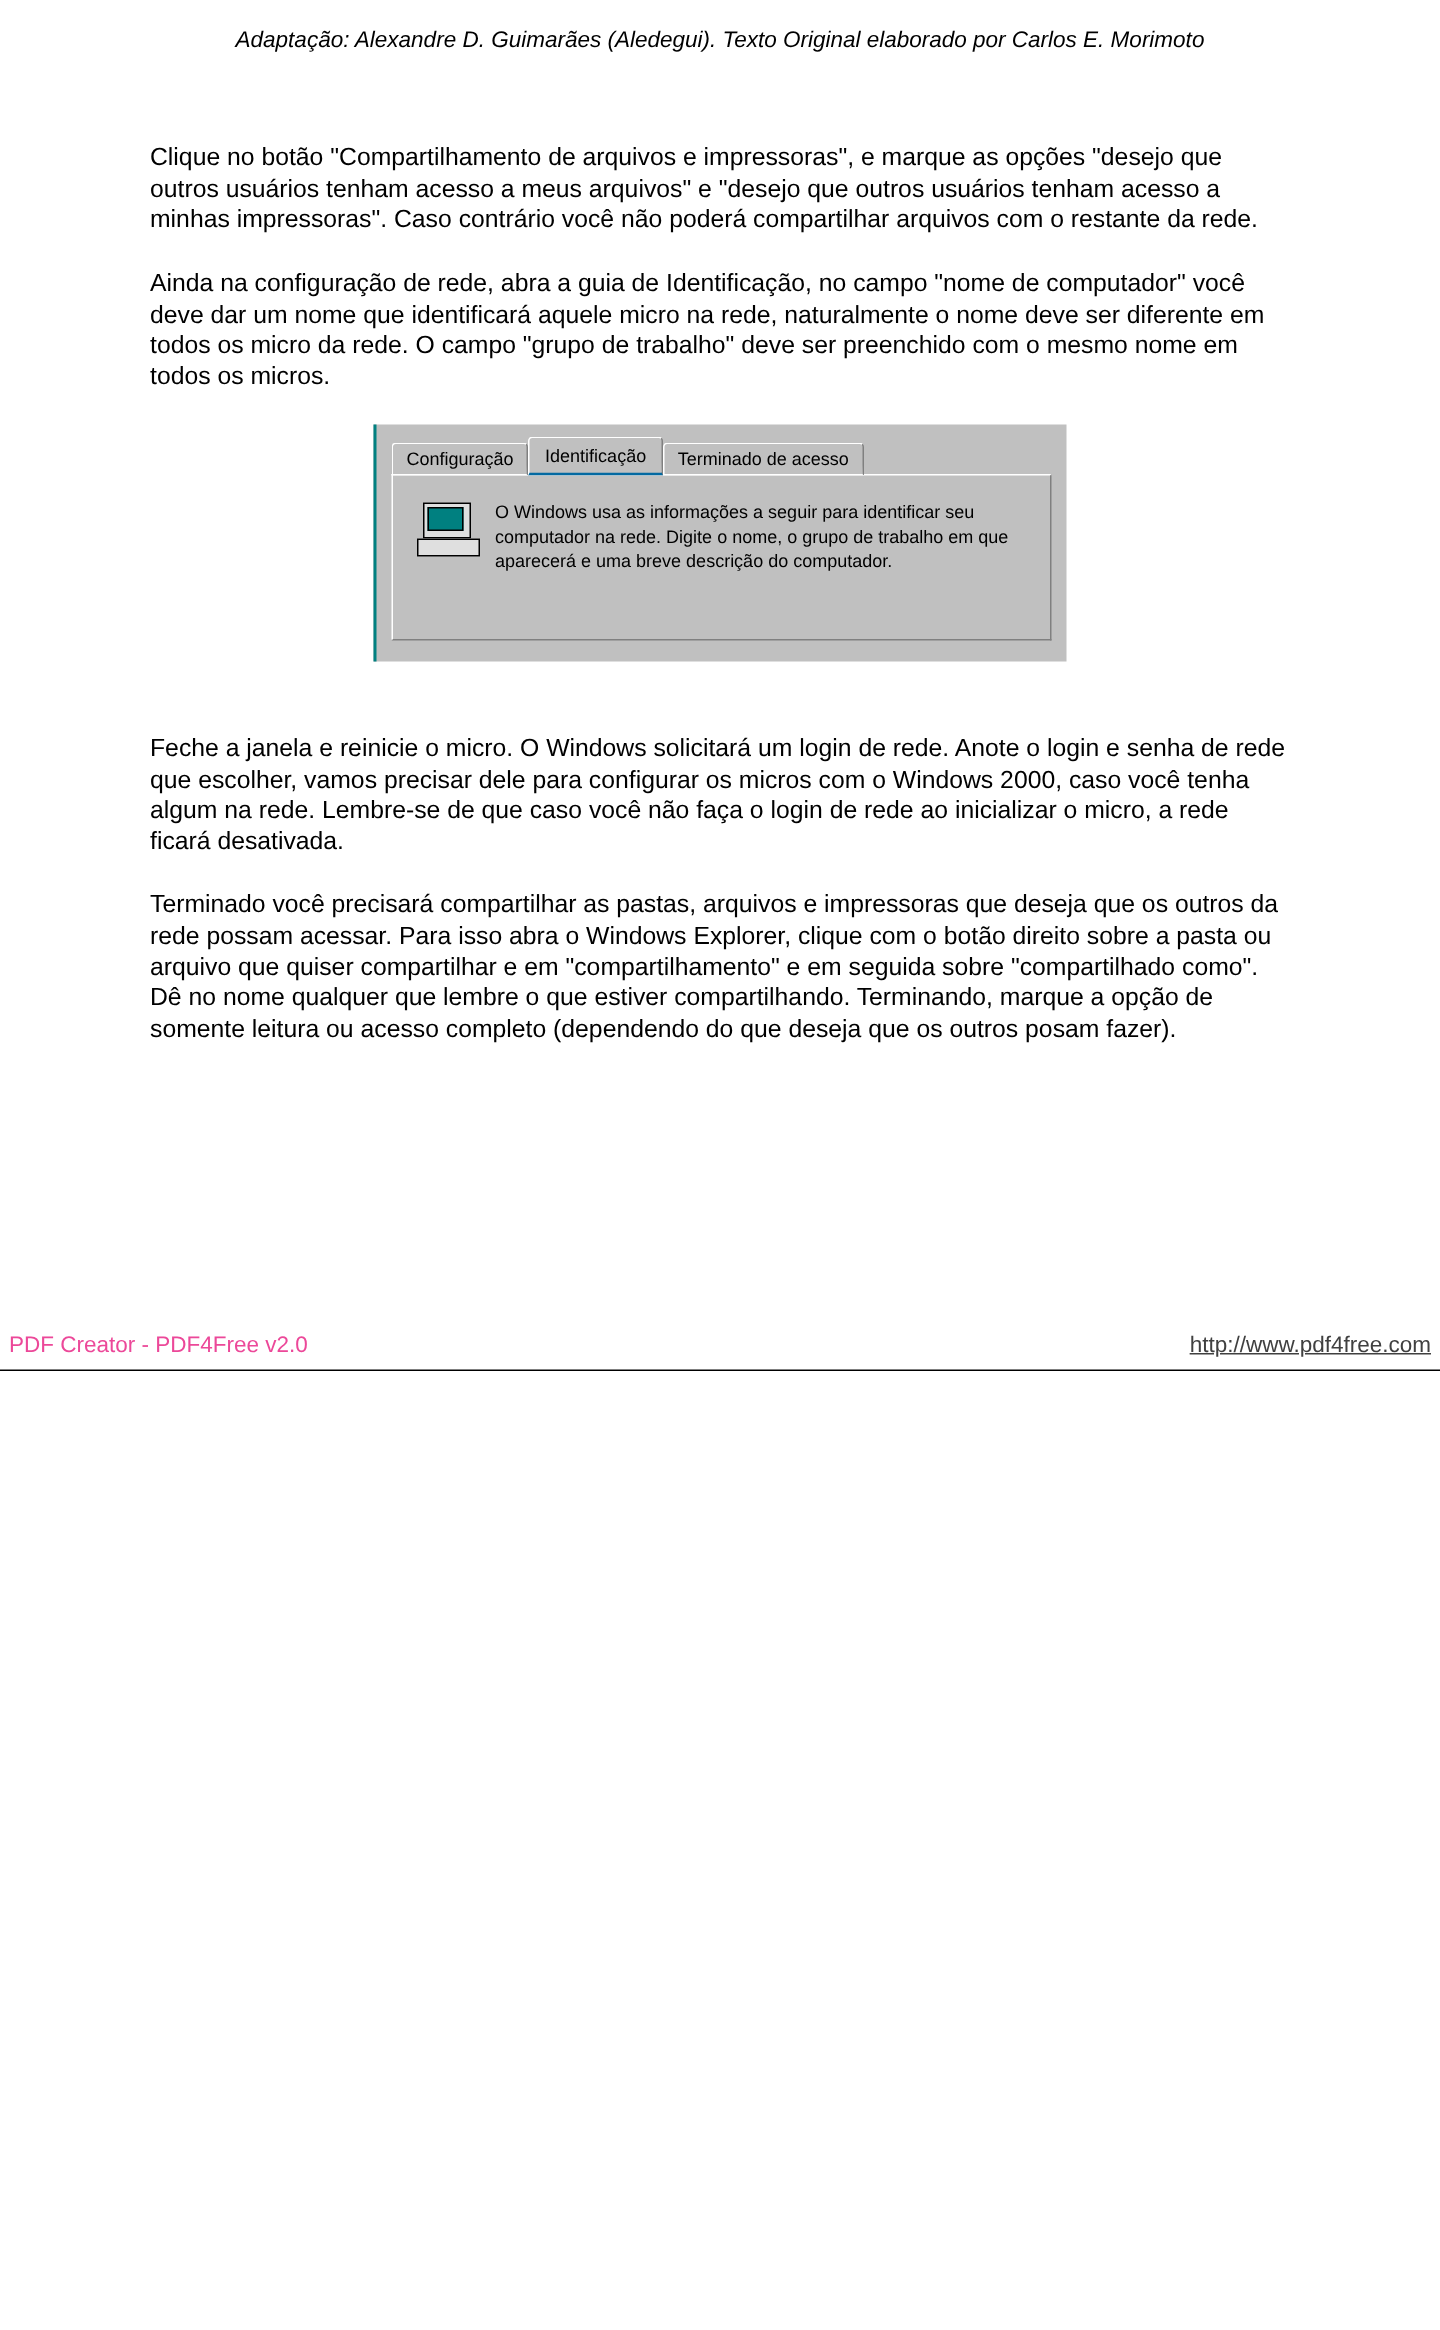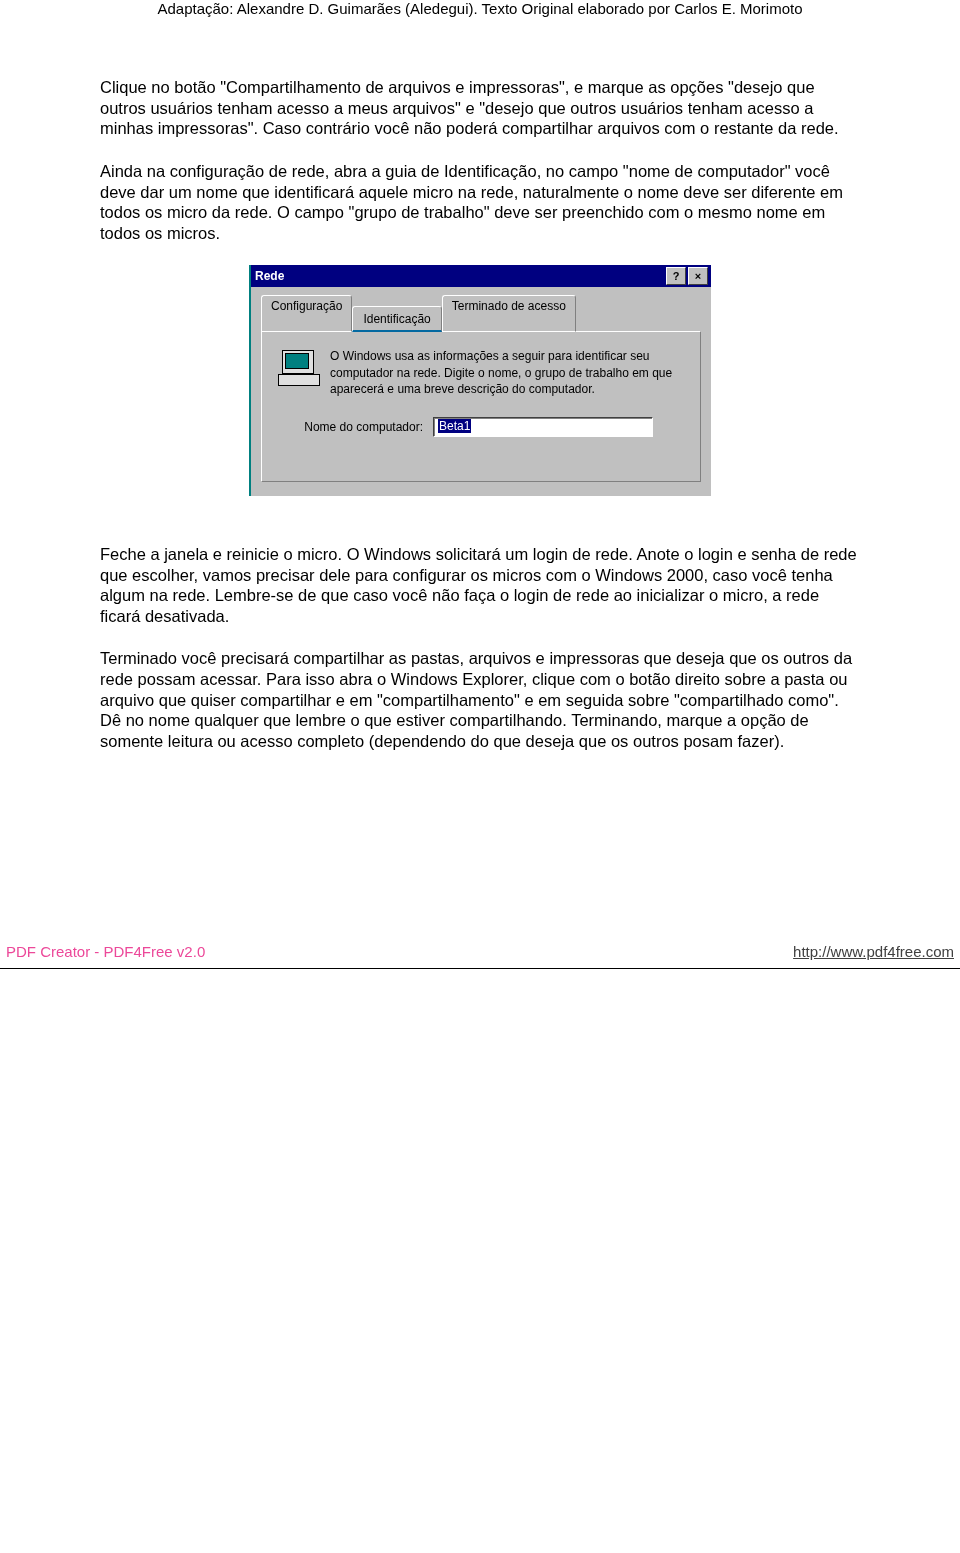--- a/index.html
+++ b/index.html
@@ -10,21 +10,23 @@
     font-size: 16px;
     color: #000;
     width: 960px;
   }
   .page {
     padding: 0 100px 0 100px;
   }
   .header-line {
     text-align: center;
     font-size: 15px;
+    padding-top: 18px;
     padding-bottom: 60px;
+    font-style: italic;
   }
   .para {
     font-size: 16.5px;
     line-height: 1.25;
     margin-bottom: 22px;
     text-align: left;
   }
   .dialog-wrap {
     display: flex;
     justify-content: center;
@@ -76,21 +78,21 @@
     position: relative;
     margin-bottom: -1px;
   }
   .tab {
     background: #c0c0c0;
     border-top: 1px solid #ffffff;
     border-left: 1px solid #ffffff;
     border-right: 1px solid #808080;
     border-top-left-radius: 3px;
     border-top-right-radius: 3px;
-    padding: 3px 9px 18px 9px;
+    padding: 3px 9px 3px 9px;
     font-size: 12px;
     position: relative;
     margin-right: 0px;
   }
   .tab.inactive {
     border-bottom: 1px solid #ffffff;
     top: 0px;
   }
   .tab.active {
     padding: 5px 10px 4px 10px;
@@ -207,45 +209,36 @@
 
 <div class="header-line">Adaptação: Alexandre D. Guimarães (Aledegui). Texto Original elaborado por Carlos E. Morimoto</div>
 
 <div class="page">
 
   <div class="para">Clique no botão "Compartilhamento de arquivos e impressoras", e marque as opções "desejo que outros usuários tenham acesso a meus arquivos" e "desejo que outros usuários tenham acesso a minhas impressoras". Caso contrário você não poderá compartilhar arquivos com o restante da rede.</div>
   <div class="para">Ainda na configuração de rede, abra a guia de Identificação, no campo "nome de computador" você deve dar um nome que identificará aquele micro na rede, naturalmente o nome deve ser diferente em todos os micro da rede. O campo "grupo de trabalho" deve ser preenchido com o mesmo nome em todos os micros.</div>
 
   <div class="dialog-wrap">
     <div class="dialog">
-      <div class="titlebar">
-        <span class="title-text">Rede</span>
-        <span class="win-btn">?</span>
-        <span class="win-btn">×</span>
-      </div>
       <div class="dlg-body">
         <div class="tabstrip">
           <div class="tab inactive">Configuração</div>
           <div class="tab active">Identificação</div>
           <div class="tab inactive">Terminado de acesso</div>
         </div>
         <div class="tabpanel">
           <div class="info-row">
             <div class="computer-icon">
               <div class="monitor"></div>
               <div class="screen"></div>
               <div class="base"></div>
             </div>
             <div class="info-text">O Windows usa as informações a seguir para identificar seu computador na rede. Digite o nome, o grupo de trabalho em que aparecerá e uma breve descrição do computador.</div>
           </div>
 
-          <div class="field-row">
-            <div class="field-label">Nome do computador:</div>
-            <div class="text-input sel"><span class="seltext">Beta1</span></div>
-          </div>
 
 
 
         </div>
       </div>
     </div>
   </div>
 
   <div style="height:20px"></div>
 

